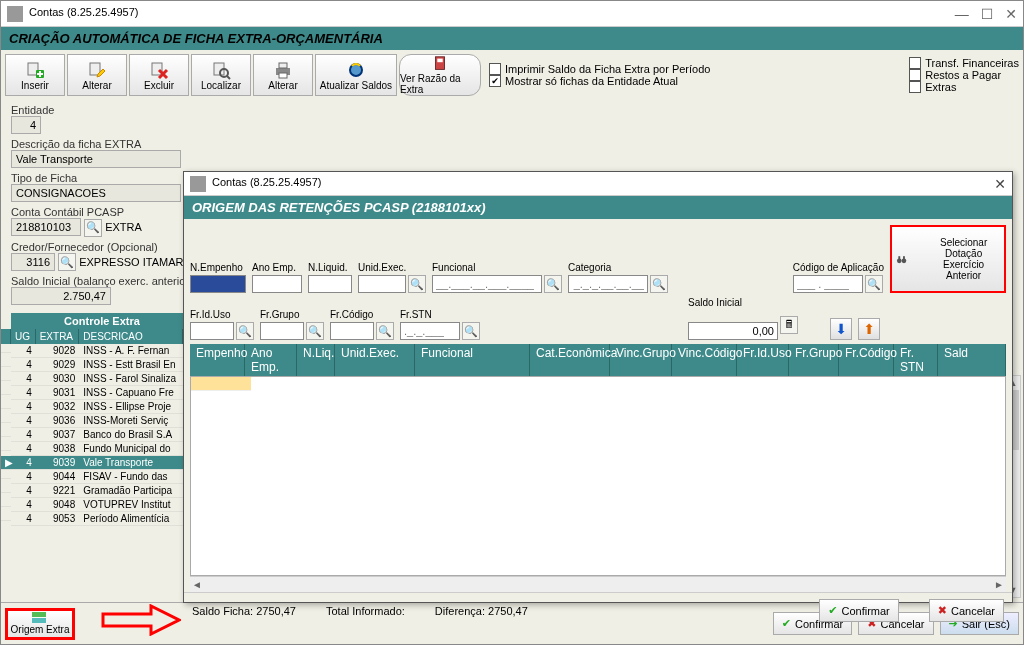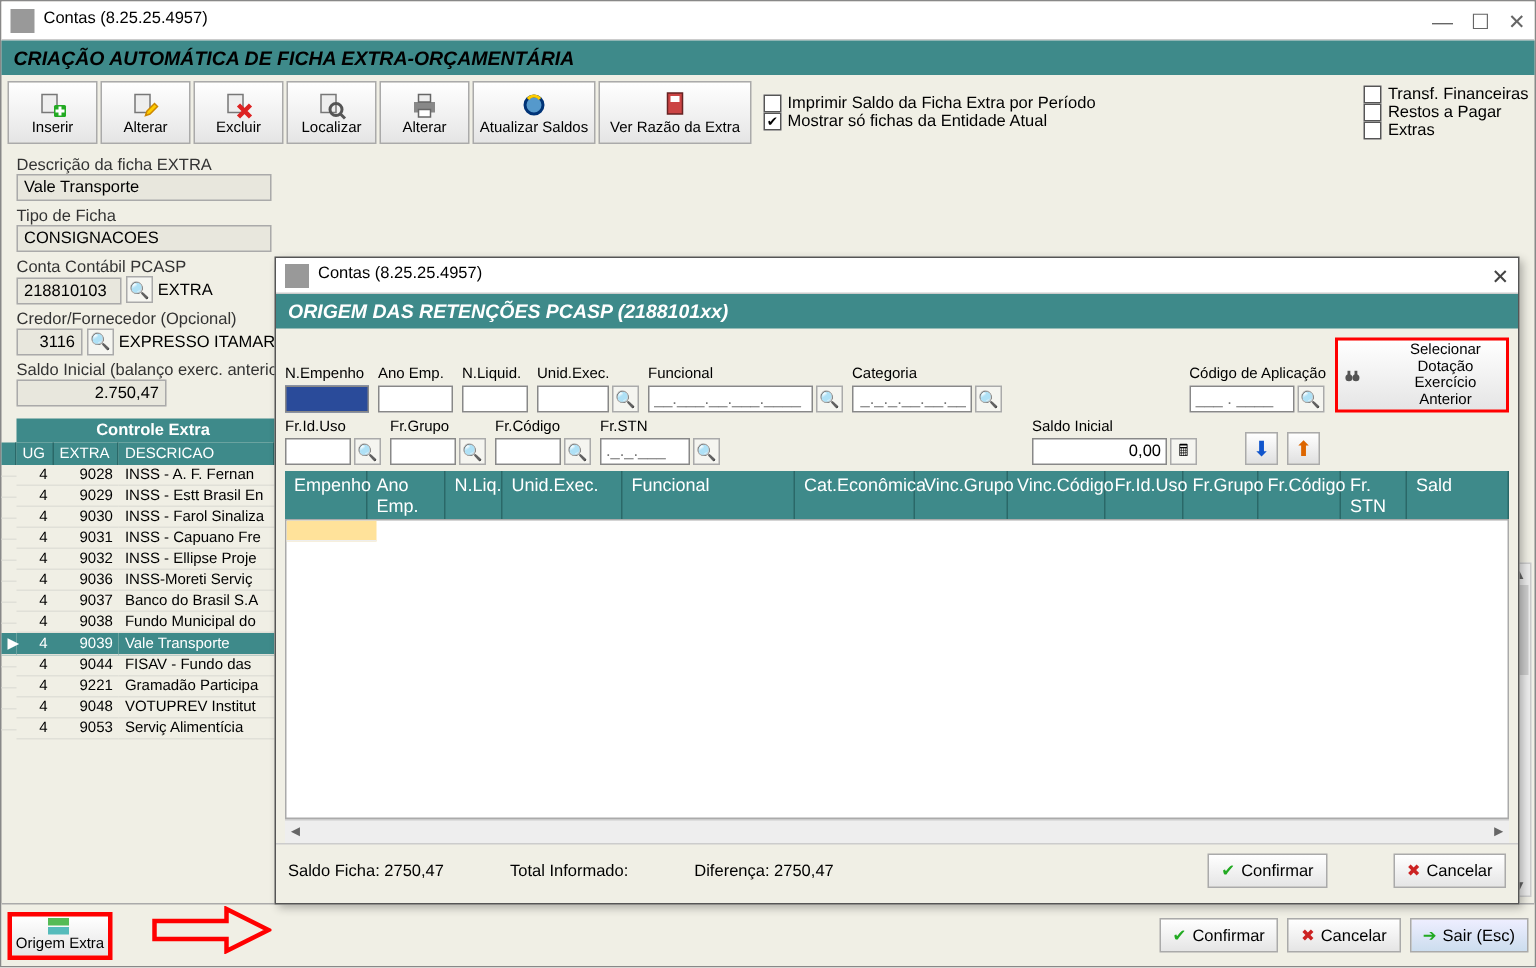--- a/index.html
+++ b/index.html
@@ -7,21 +7,21 @@
   .app-window { width:1024px; height:645px; border:1px solid #888; background:#F0EFE5; position:relative; }
   .titlebar { display:flex; align-items:center; justify-content:space-between; height:26px; padding:0 6px; background:#fff; border-bottom:1px solid #ccc; }
   .titlebar-left { display:flex; gap:6px; }
   .app-icon { width:16px; height:16px; background:#999; display:flex; align-items:center; justify-content:center; color:#fff; font-size:10px; }
   .winctrls { display:flex; gap:12px; color:#666; font-size:14px; }
   .winctrls span { cursor:default; }
   .header-strip { background:#3E8A8A; color:#000000; font-weight:bold; font-style:italic; padding:4px 8px; font-size:13px; }
   .toolbar { display:flex; padding:4px; gap:2px; align-items:center; }
   .tb-btn { width:60px; height:42px; border:1px solid #aaa; background:linear-gradient(#fff,#e5e5e5); display:flex; flex-direction:column; align-items:center; justify-content:center; font-size:10px; cursor:pointer; }
   .tb-btn-wide { width:82px; }
-  .tb-btn-wide2 { width:102px; }
+  .tb-btn-wide2 { width:82px;border-radius:12px; }
   .tb-icon { width:20px; height:20px; }
   .right-checks { margin-left:6px; font-size:11px; }
   .chk-row { display:flex; align-items:center; gap:4px; }
   .spacer { flex:1; }
 
   .fields-area { padding:4px 10px; }
   .label { font-size:11px; color:#333; }
   .readonly-box { border:1px solid #aaa; background:#E8E7DD; padding:2px 4px; font-size:11px; display:inline-block; }
   .field-group { margin-bottom:4px; }
 
@@ -39,31 +39,31 @@
   
   .modal { position:absolute; left:182px; top:170px; width:830px; height:432px; background:#F0EFE5; border:1px solid #555; box-shadow:2px 2px 6px rgba(0,0,0,0.3); }
   .modal-title { display:flex; align-items:center; justify-content:space-between; height:24px; padding:0 6px; background:#fff; border-bottom:1px solid #ccc; }
   .modal-header { background:#3E8A8A; color:#fff; font-weight:bold; font-style:italic; padding:4px 8px; font-size:13px; }
   .modal-body { padding:6px 6px 0 6px; }
   .mf-row { display:flex; gap:6px; align-items:flex-end; margin-bottom:4px; }
   .mf { display:flex; flex-direction:column; font-size:10px; gap:2px; }
   .mf input { border:1px solid #888; font-size:11px; padding:1px 3px; height:18px; background:#fff; }
   .mf .inp-blue { background:#2A4B9A; }
   .mag { width:18px; height:18px; border:1px solid #aaa; background:#f5f5f0; display:flex; align-items:center; justify-content:center; font-size:11px; cursor:pointer; }
-  .sel-dot-btn { border:2px solid red; padding:4px; width:116px; background:linear-gradient(#fff,#e5e5e5); display:flex; align-items:center; gap:20px; font-size:10px; height:50px; }
+  .sel-dot-btn { border:2px solid red; padding:4px; width:116px; background:linear-gradient(#fff,#e5e5e5); display:flex; align-items:center; gap:20px; font-size:10px; height:68px; }
   .arrow-btn { width:22px; height:22px; border:1px solid #aaa; background:linear-gradient(#fff,#e0e0e0); display:flex; align-items:center; justify-content:center; font-size:14px; }
   .saldo-box { display:flex; align-items:center; gap:2px; }
-  .saldo-input { width:90px; text-align:right; }
+  .saldo-input { width:90px; text-align:right;margin-top:12px; }
 
   .modal-grid-head { background:#3E8A8A; color:#fff; font-size:12px; display:flex; }
   .modal-grid-head span { padding:2px 6px; border-right:1px solid #2a6868; }
   .modal-grid-body { background:#fff; height:200px; border:1px solid #aaa; overflow:auto; }
   .modal-grid-body .firstrow { height:14px; background:#FFE29A; border-bottom:1px solid #eee; width:60px; }
   .hscroll { height:16px; background:#eee; border-top:1px solid #ccc; display:flex; align-items:center; justify-content:space-between; font-size:10px; color:#666; padding:0 2px;}
-  .modal-footer { display:flex; align-items:center; padding:6px 8px; gap:44px; border-top:1px solid #ccc; }
+  .modal-footer { display:flex; align-items:center; padding:6px 8px; gap:30px; border-top:1px solid #ccc; }
   .modal-foot-btn { border:1px solid #aaa; background:linear-gradient(#fff,#e5e5e5); padding:4px 8px; display:flex; align-items:center; gap:4px; font-size:11px; cursor:pointer; }
 
   .red-arrow { position:absolute; left:100px; bottom:8px; }
   .scrollbar-v { position:absolute; right:2px; top:374px; width:16px; bottom:46px; background:#eee; border:1px solid #ccc; }
   .scrollbar-v .thumb { position:absolute; left:1px; right:1px; top:14px; height:60px; background:#cfcfcf; }
   .scrollbar-v .arr { height:14px; display:flex; align-items:center; justify-content:center; font-size:9px; color:#666; }
 
   .chkbox { width:12px; height:12px; border:1px solid #555; background:#fff; display:inline-flex; align-items:center; justify-content:center; font-size:9px; }
   .chkbox.checked::after { content:"✔"; font-size:9px; }
 </style>
@@ -161,20 +161,24 @@
           <span>Restos a Pagar</span>
         </div>
       <div class="chk-row">
           <span class="chkbox"></span>
           <span>Extras</span>
         </div>
     </div>
   </div>
 
   <div class="fields-area">
+    <div class="field-group">
+      <div class="label">Entidade</div>
+      <span class="readonly-box" style="width:30px;text-align:right">4</span>
+    </div>
     <div class="field-group">
       <div class="label">Descrição da ficha EXTRA</div>
       <span class="readonly-box" style="width:170px">Vale Transporte</span>
     </div>
     <div class="field-group">
       <div class="label">Tipo de Ficha</div>
       <span class="readonly-box" style="width:170px">CONSIGNACOES</span>
     </div>
     <div class="field-group">
       <div class="label">Conta Contábil PCASP</div>
@@ -274,21 +278,21 @@
         <tr>
           <td class="rowmark"></td>
           <td style="text-align:right">4</td>
           <td style="text-align:right">9048</td>
           <td>VOTUPREV Institut</td>
         </tr>
         <tr>
           <td class="rowmark"></td>
           <td style="text-align:right">4</td>
           <td style="text-align:right">9053</td>
-          <td>Serviç Alimentícia</td>
+          <td>Período Alimentícia</td>
         </tr>
       </tbody>
   </table>
 
   <div class="scrollbar-v">
     <div class="arr">▲</div>
       <div class="thumb"></div>
       <div class="arr" style="position:absolute;bottom:0;left:0;right:0">▼</div>
   </div>
 

